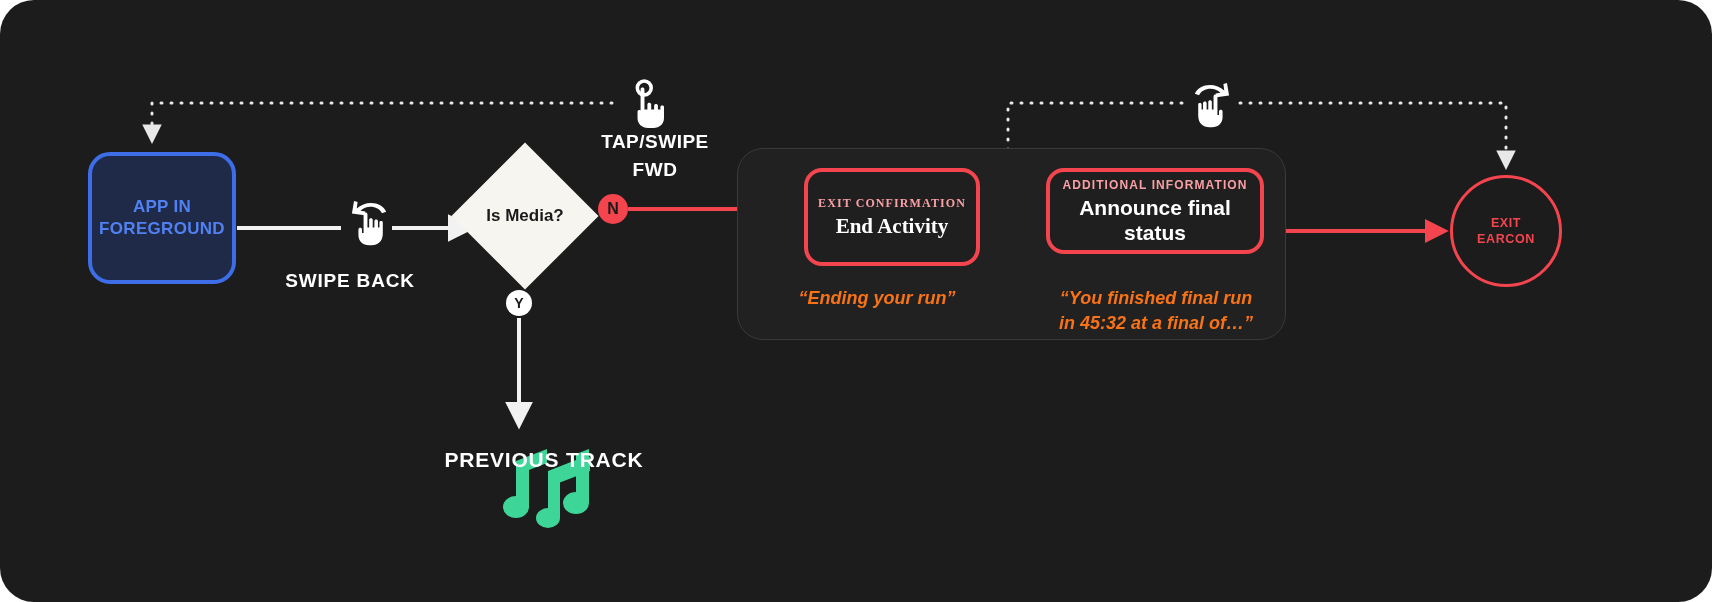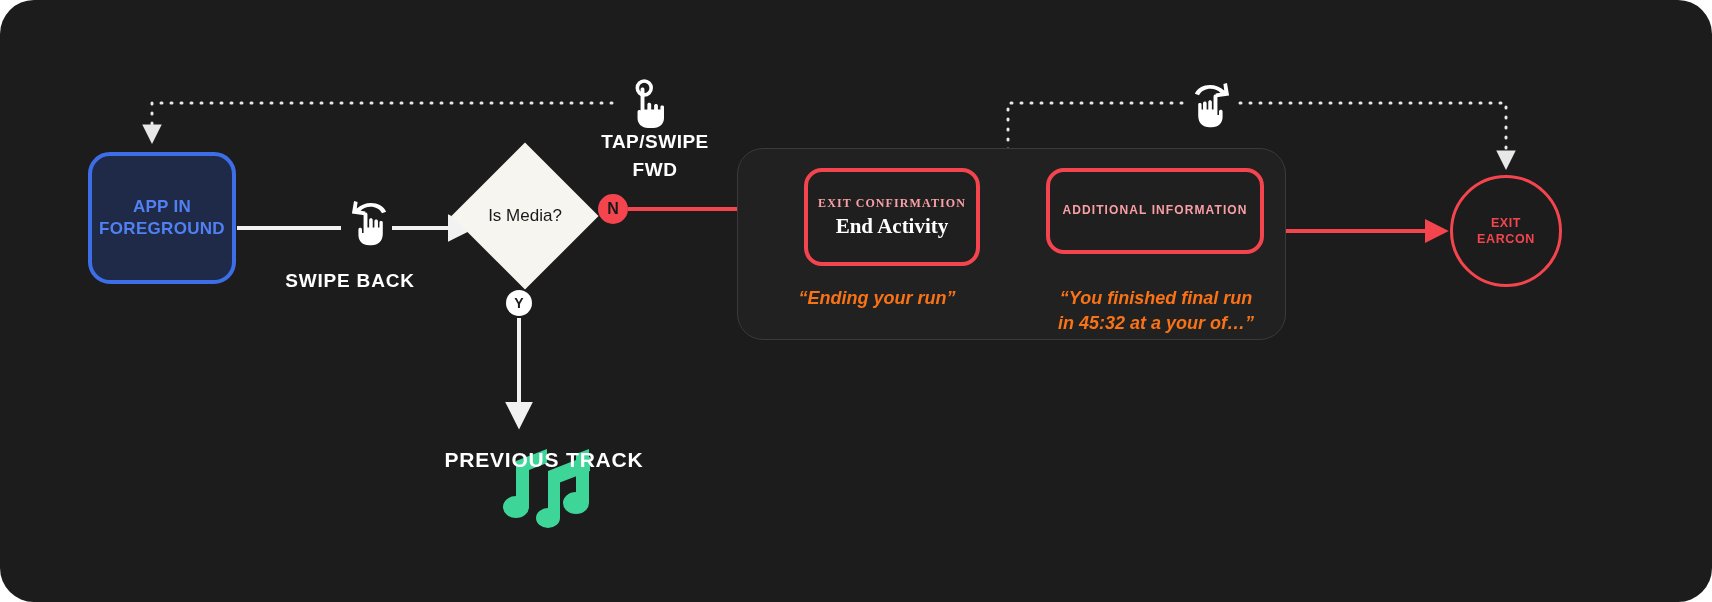--- a/index.html
+++ b/index.html
@@ -59,21 +59,21 @@
     margin-left: -52px; margin-top: -52px;
     background: #f7f5f0;
     transform: rotate(45deg);
   }
   #diamond-label {
     position: absolute;
     left: 0; top: 0; right: 0; bottom: 0;
     display: flex; align-items: center; justify-content: center;
     color: #1a1a1a;
     font-size: 17px;
-    font-weight: normal;
+    font-weight: bold;
     z-index: 2;
   }
 
   
   .badge {
     border-radius: 50%;
     display: flex;
     align-items: center;
     justify-content: center;
     font-weight: bold;
@@ -306,27 +306,31 @@
   <div id="badge-n" class="abs badge">N</div>
   <div id="badge-y" class="abs badge">Y</div>
 
   <div id="card-exit-confirmation" class="red-card">
     <div class="card-eyebrow">EXIT CONFIRMATION</div>
     <div class="card-title">End Activity</div>
   </div>
 
   <div id="card-additional-info" class="red-card">
     <div class="card-eyebrow">ADDITIONAL INFORMATION</div>
+    <div class="card-title">
+      <div>Announce final</div>
+      <div>status</div>
+    </div>
   </div>
 
   <div id="quote-ending" class="quote">“Ending your run”</div>
 
   <div id="quote-finished" class="quote">
     <div>“You finished final run</div>
-    <div>in 45:32 at a your of…”</div>
+    <div>in 45:32 at a final of…”</div>
   </div>
 
   <div id="exit-earcon" class="abs">
     <div id="exit-earcon-label">
       <div>EXIT</div>
       <div>EARCON</div>
     </div>
   </div>
 
   <div id="label-prev-track" class="plain-label">PREVIOUS TRACK</div>

